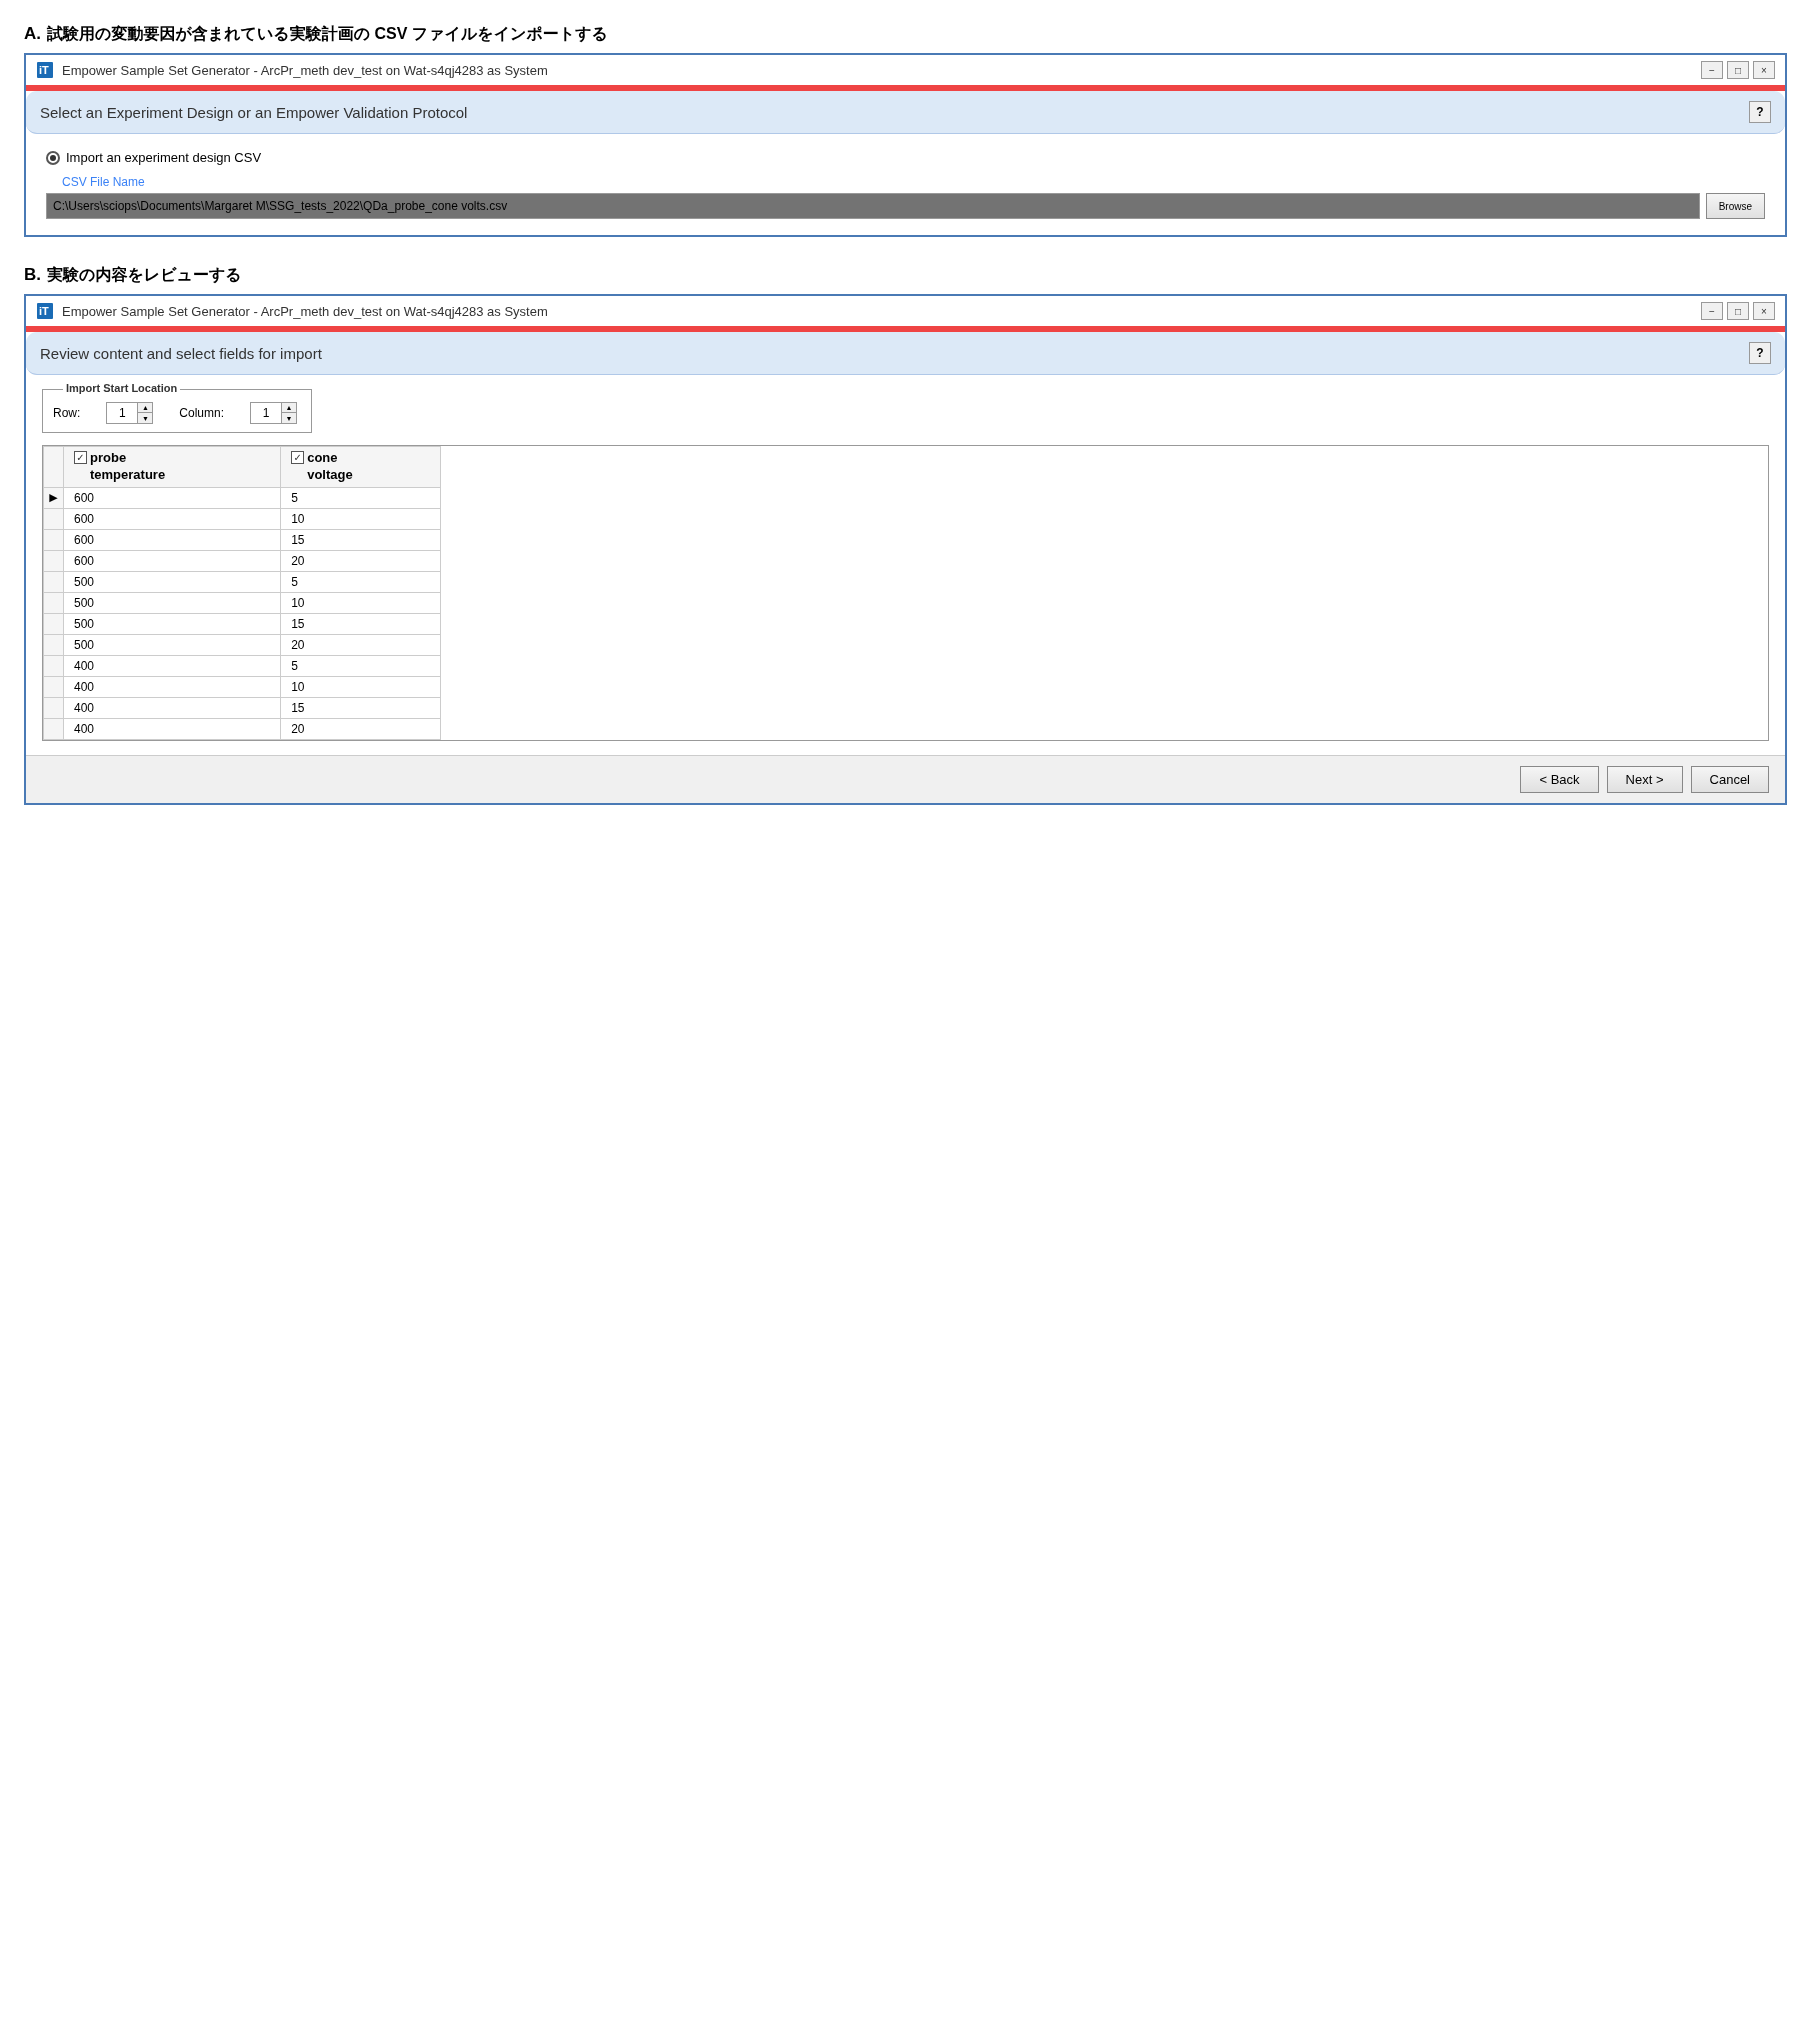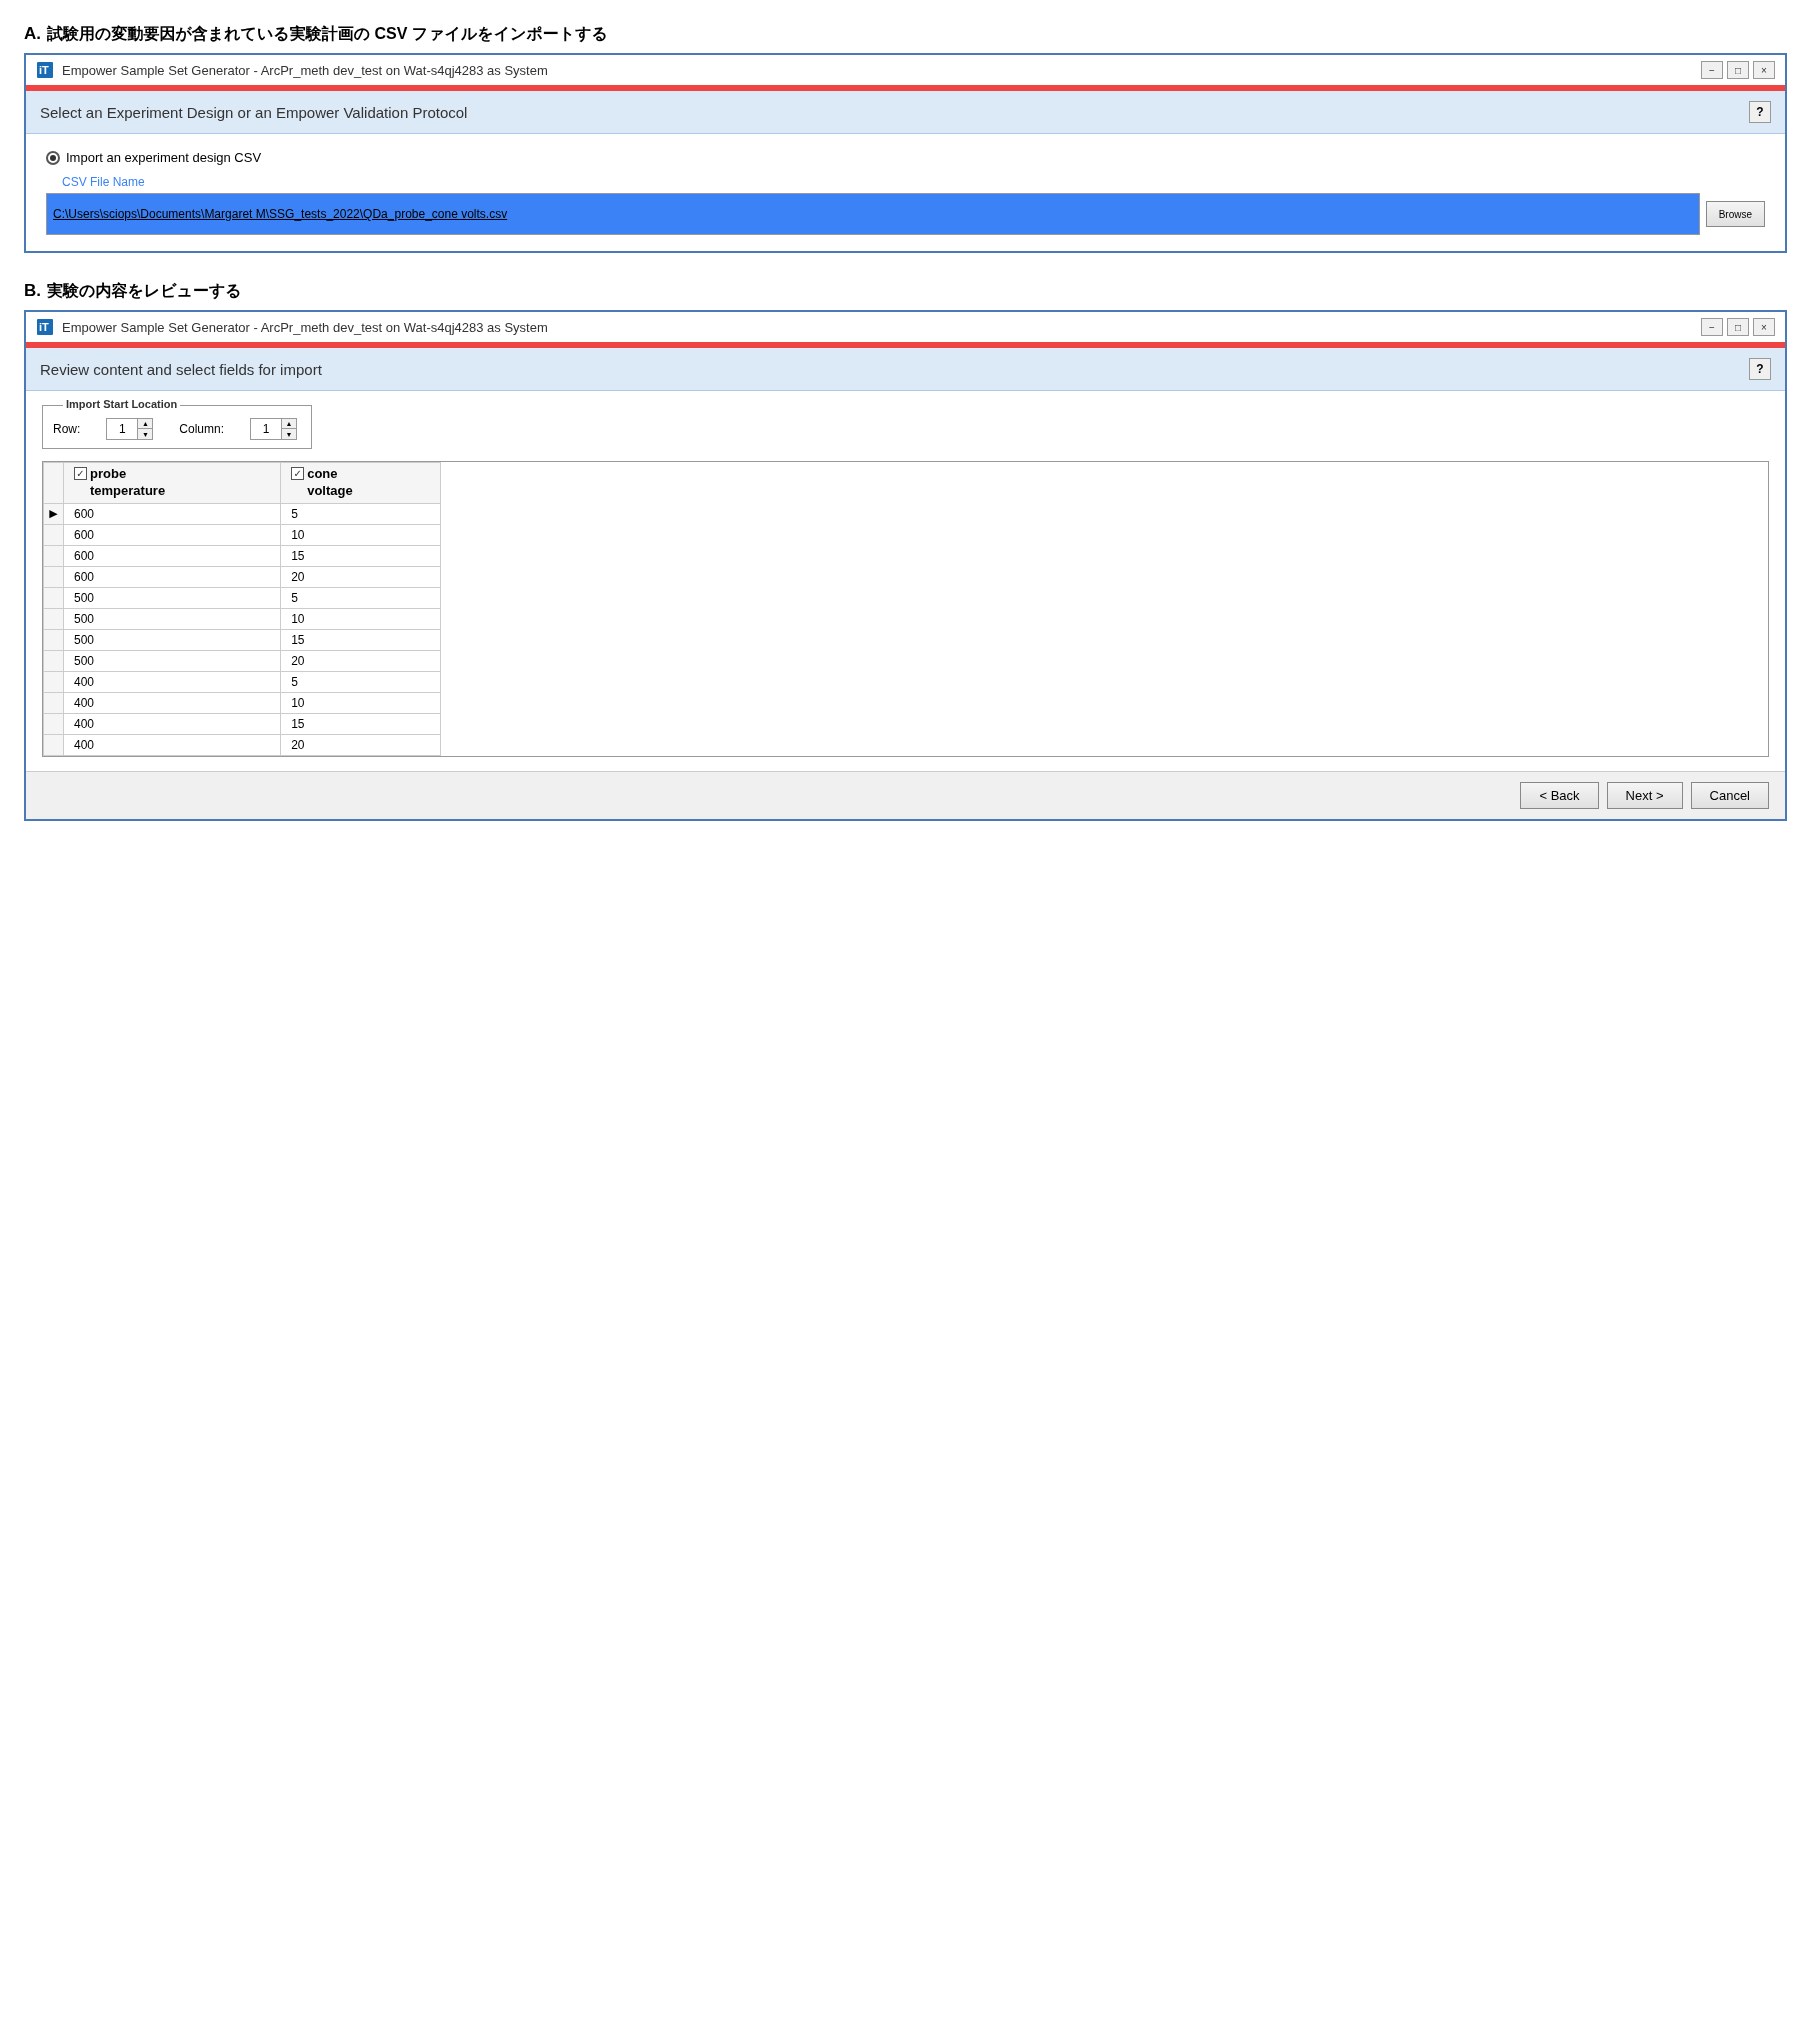--- a/index.html
+++ b/index.html
@@ -70,20 +70,21 @@
       color: #333;
     }
 
     .window-subtitle-bar {
       background: #dce9f7;
       padding: 10px 14px;
       display: flex;
       align-items: center;
       justify-content: space-between;
       border-bottom: 1px solid #b0c8e8;
+      border-radius: 11px;
     }
 
     .window-subtitle-text {
       font-size: 15px;
       color: #333;
     }
 
     .help-btn {
       width: 22px;
       height: 22px;
@@ -140,23 +141,22 @@
       display: flex;
       align-items: center;
       gap: 6px;
     }
 
     .csv-input {
       flex: 1;
       border: 1px solid #999;
       padding: 4px 6px;
       font-size: 12px;
-      height: 42px;
-      background: #3b82f6;
-      text-decoration: underline;
+      height: 26px;
+      background: #737373;
     }
 
     .browse-btn {
       padding: 3px 12px;
       border: 1px solid #888;
       background: linear-gradient(to bottom, #f5f5f5, #e0e0e0);
       cursor: pointer;
       font-size: 10px;
       height: 26px;
       font-weight: normal;

